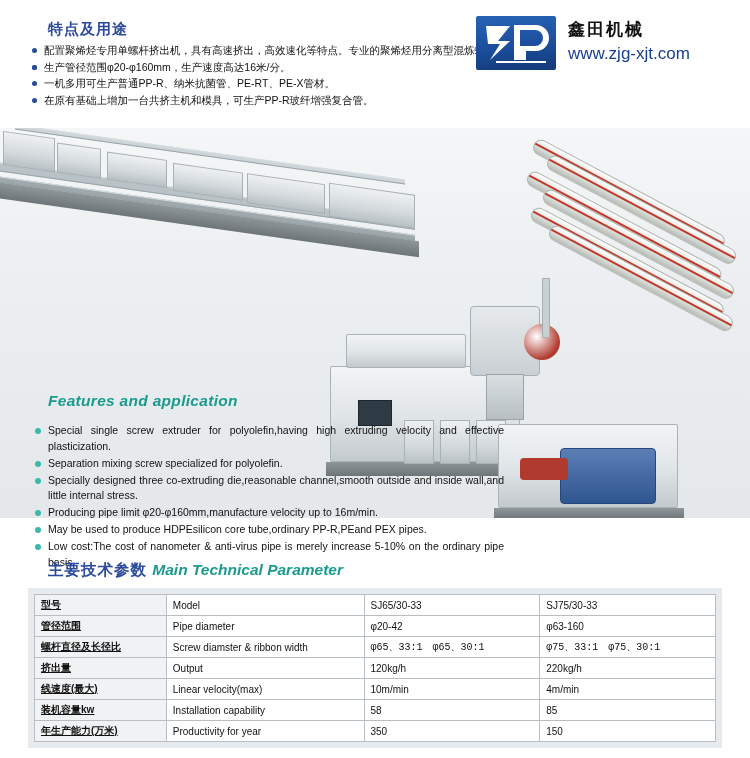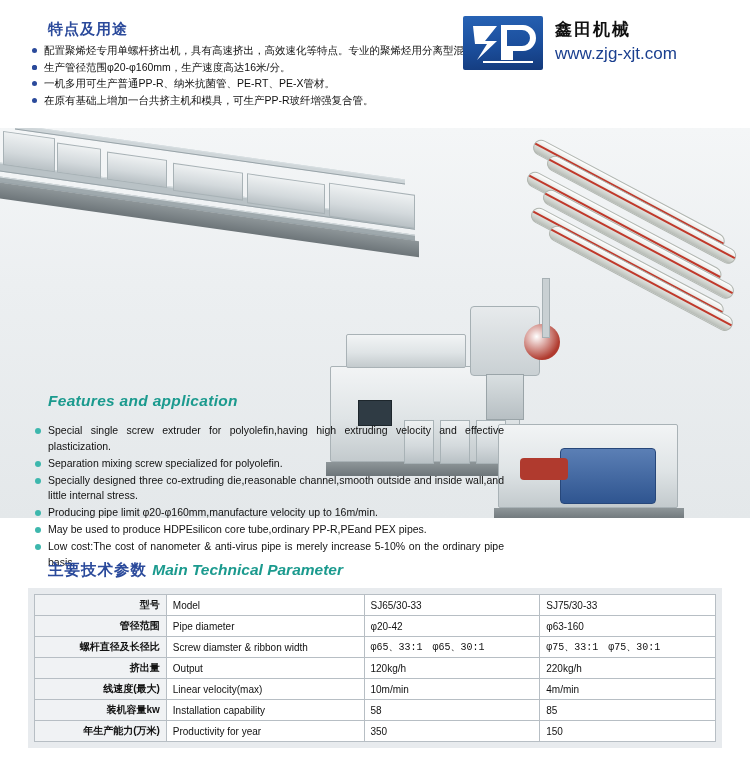--- a/index.html
+++ b/index.html
@@ -46,21 +46,21 @@
     position: absolute;
     left: 2px; top: 6px;
     width: 5px; height: 5px;
     background: #2b4a9b;
     border-radius: 50%;
   }
 
   
   .logo-wrap {
     position: absolute;
-    right: 17px; top: 14px;
+    right: 4px; top: 14px;
     width: 270px; height: 66px; padding-left: 44px;
   }
   .logo-badge {
     position: absolute;
     left: 0; top: 2px;
     width: 80px; height: 54px;
     background: linear-gradient(175deg, #2763b5 0%, #1b4e9c 55%, #13397a 100%);
     border-radius: 2px;
   }
   .logo-badge svg { display: block; }
@@ -209,25 +209,26 @@
   table.params td {
     border: 1px solid #b7bec4;
     font-size: 10px;
     padding: 2px 6px;
     color: #111;
     height: 20px;
     vertical-align: middle;
   }
   td.c-cn {
     width: 120px;
-    text-align: right;
+    text-align: left;
     font-weight: bold;
     background: #f0f2f4;
     white-space: nowrap;
     font-size: 10px;
+    text-decoration: underline;
   }
   td.c-en { width: 180px; }
   td.c-v  { width: 160px; }
   td.c-v span.sub { display: inline-block; width: 62px; font-family: Liberation Mono, monospace; }
 
   .spacer-band {
     position: absolute;
     left: 0; top: 748px;
     width: 750px; height: 10px;
     background: #ffffff;

